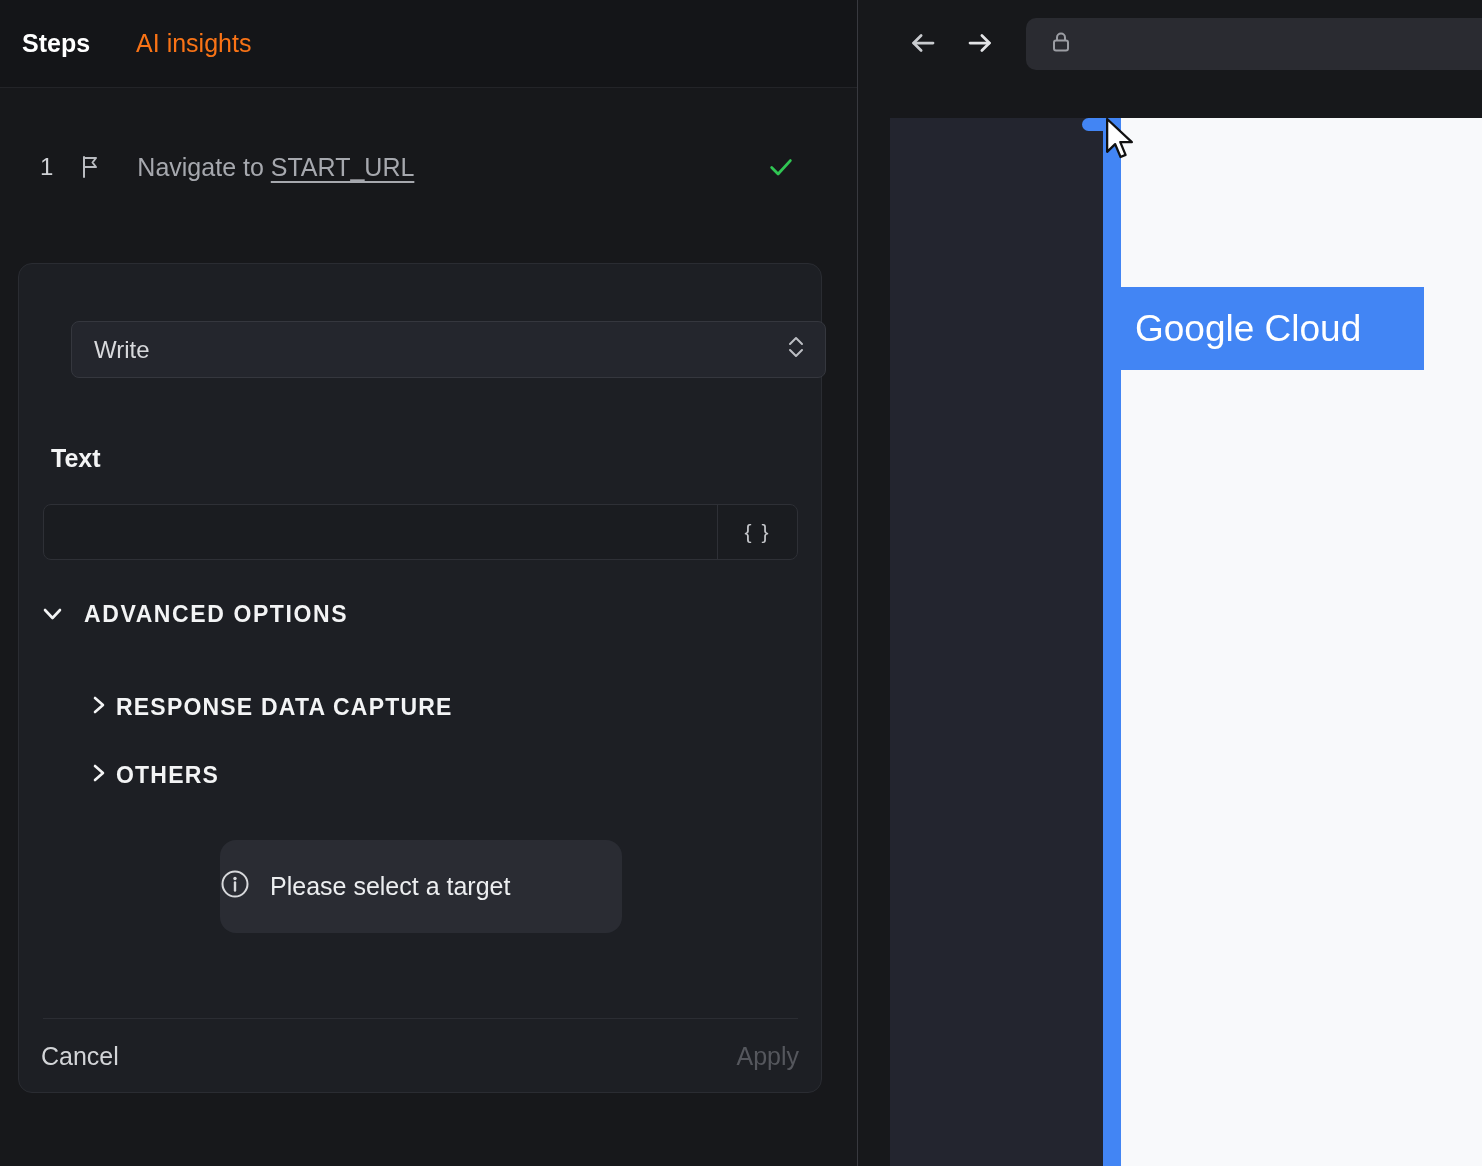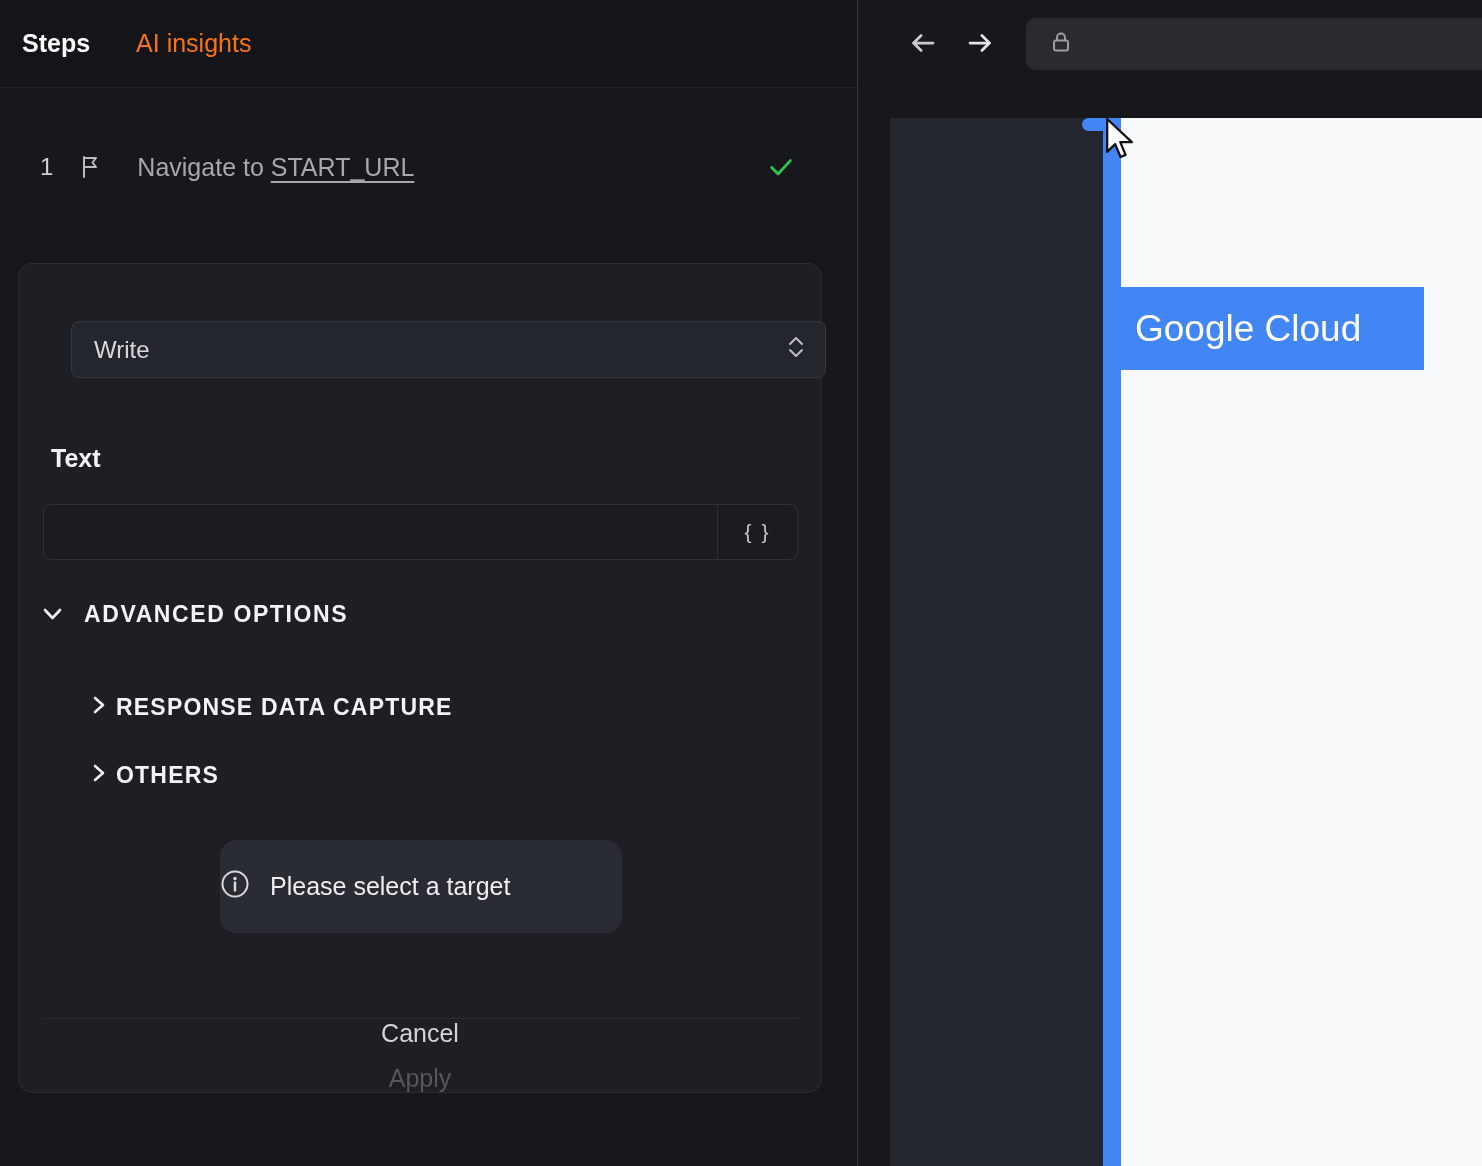--- a/index.html
+++ b/index.html
@@ -64,21 +64,21 @@
   .sec-row.first{left:72px;top:430px;}
   .sec-row.second{left:72px;top:498px;align-items:center;}
   .hint-pill{
     position:absolute;left:201px;top:576px;width:402px;height:93px;box-sizing:border-box;
     background:#2a2c33;border-radius:16px;display:flex;align-items:center;
     justify-content:flex-start;gap:20px;color:#eceef0;font-size:25px;
   }
   .card-divider{position:absolute;left:24px;top:754px;width:755px;height:1px;background:#2b2d33;}
   .card-footer{
     position:absolute;left:0;top:755px;width:100%;height:74px;box-sizing:border-box;
-    display:flex;align-items:center;justify-content:space-between;padding:0 22px;flex-direction:column;
+    display:flex;align-items:center;justify-content:space-between;padding:0 22px;
   }
   .btn-plain{
     background:none;border:none;font-size:25px;cursor:pointer;
     font-family:"Liberation Sans",sans-serif;padding:0;
   }
   .btn-cancel{color:#d2d4d7;}
   .btn-apply{color:#55575d;cursor:default;}
 
   
   .right-topbar{

